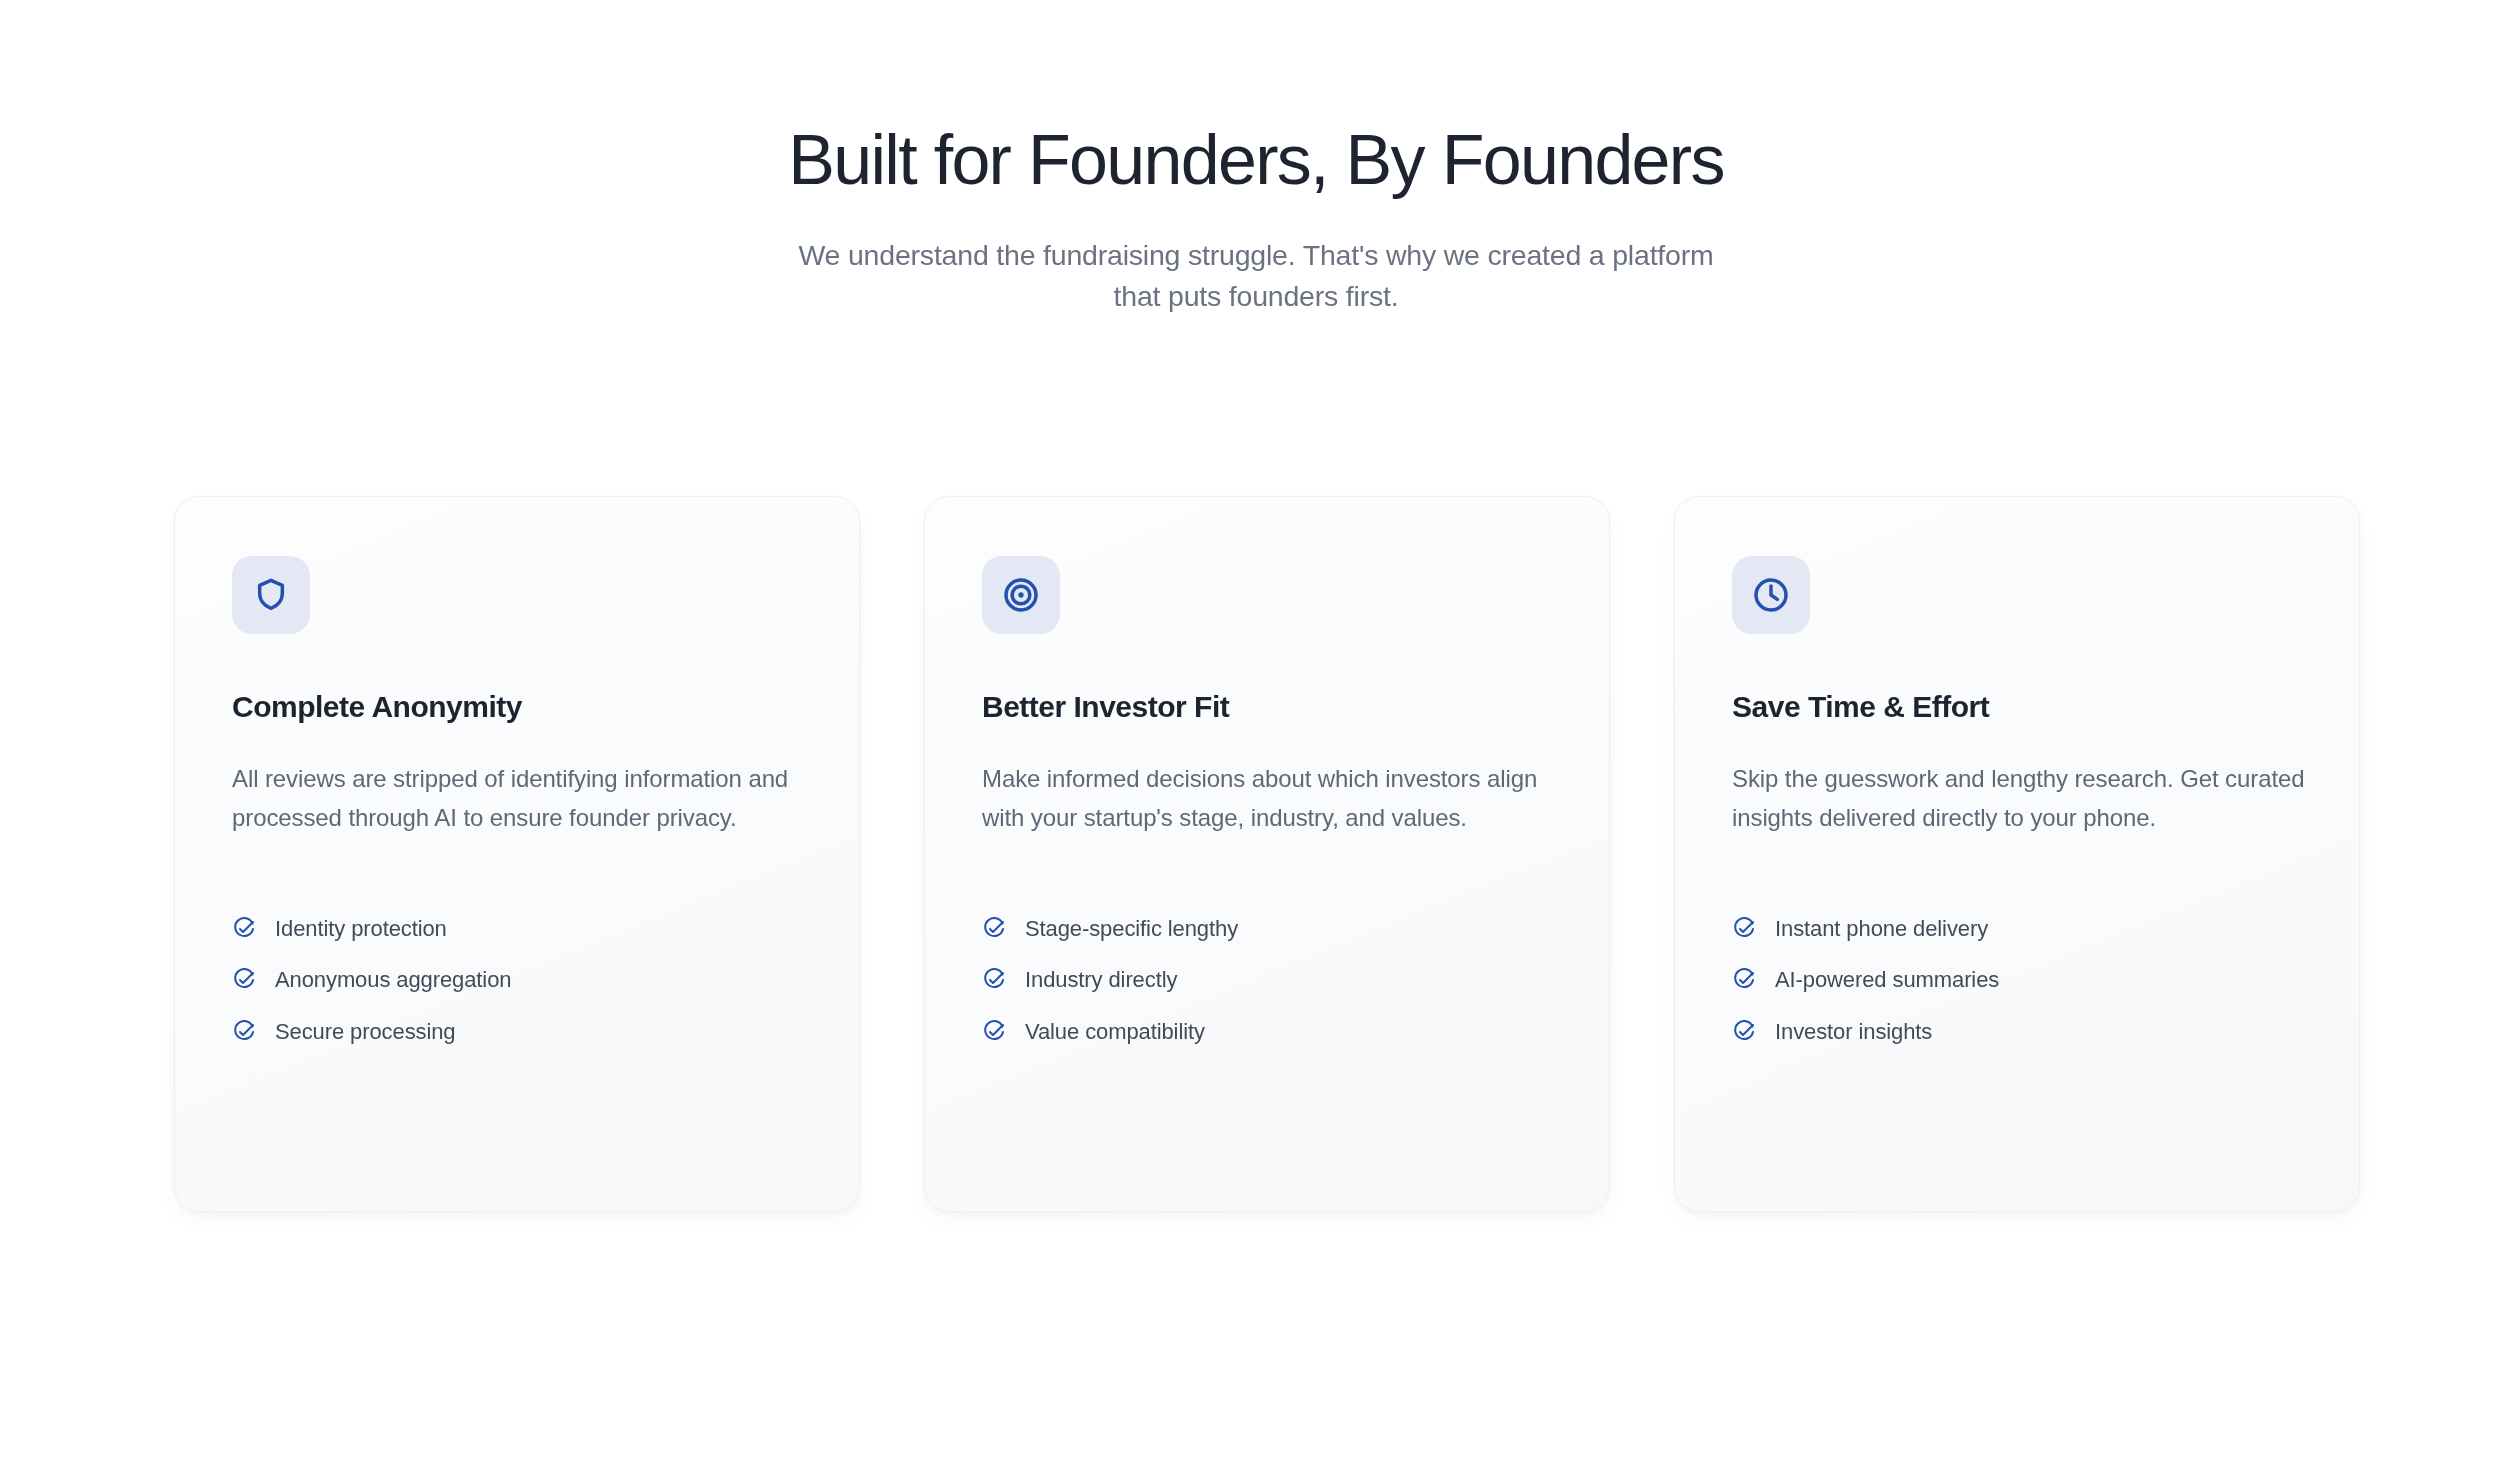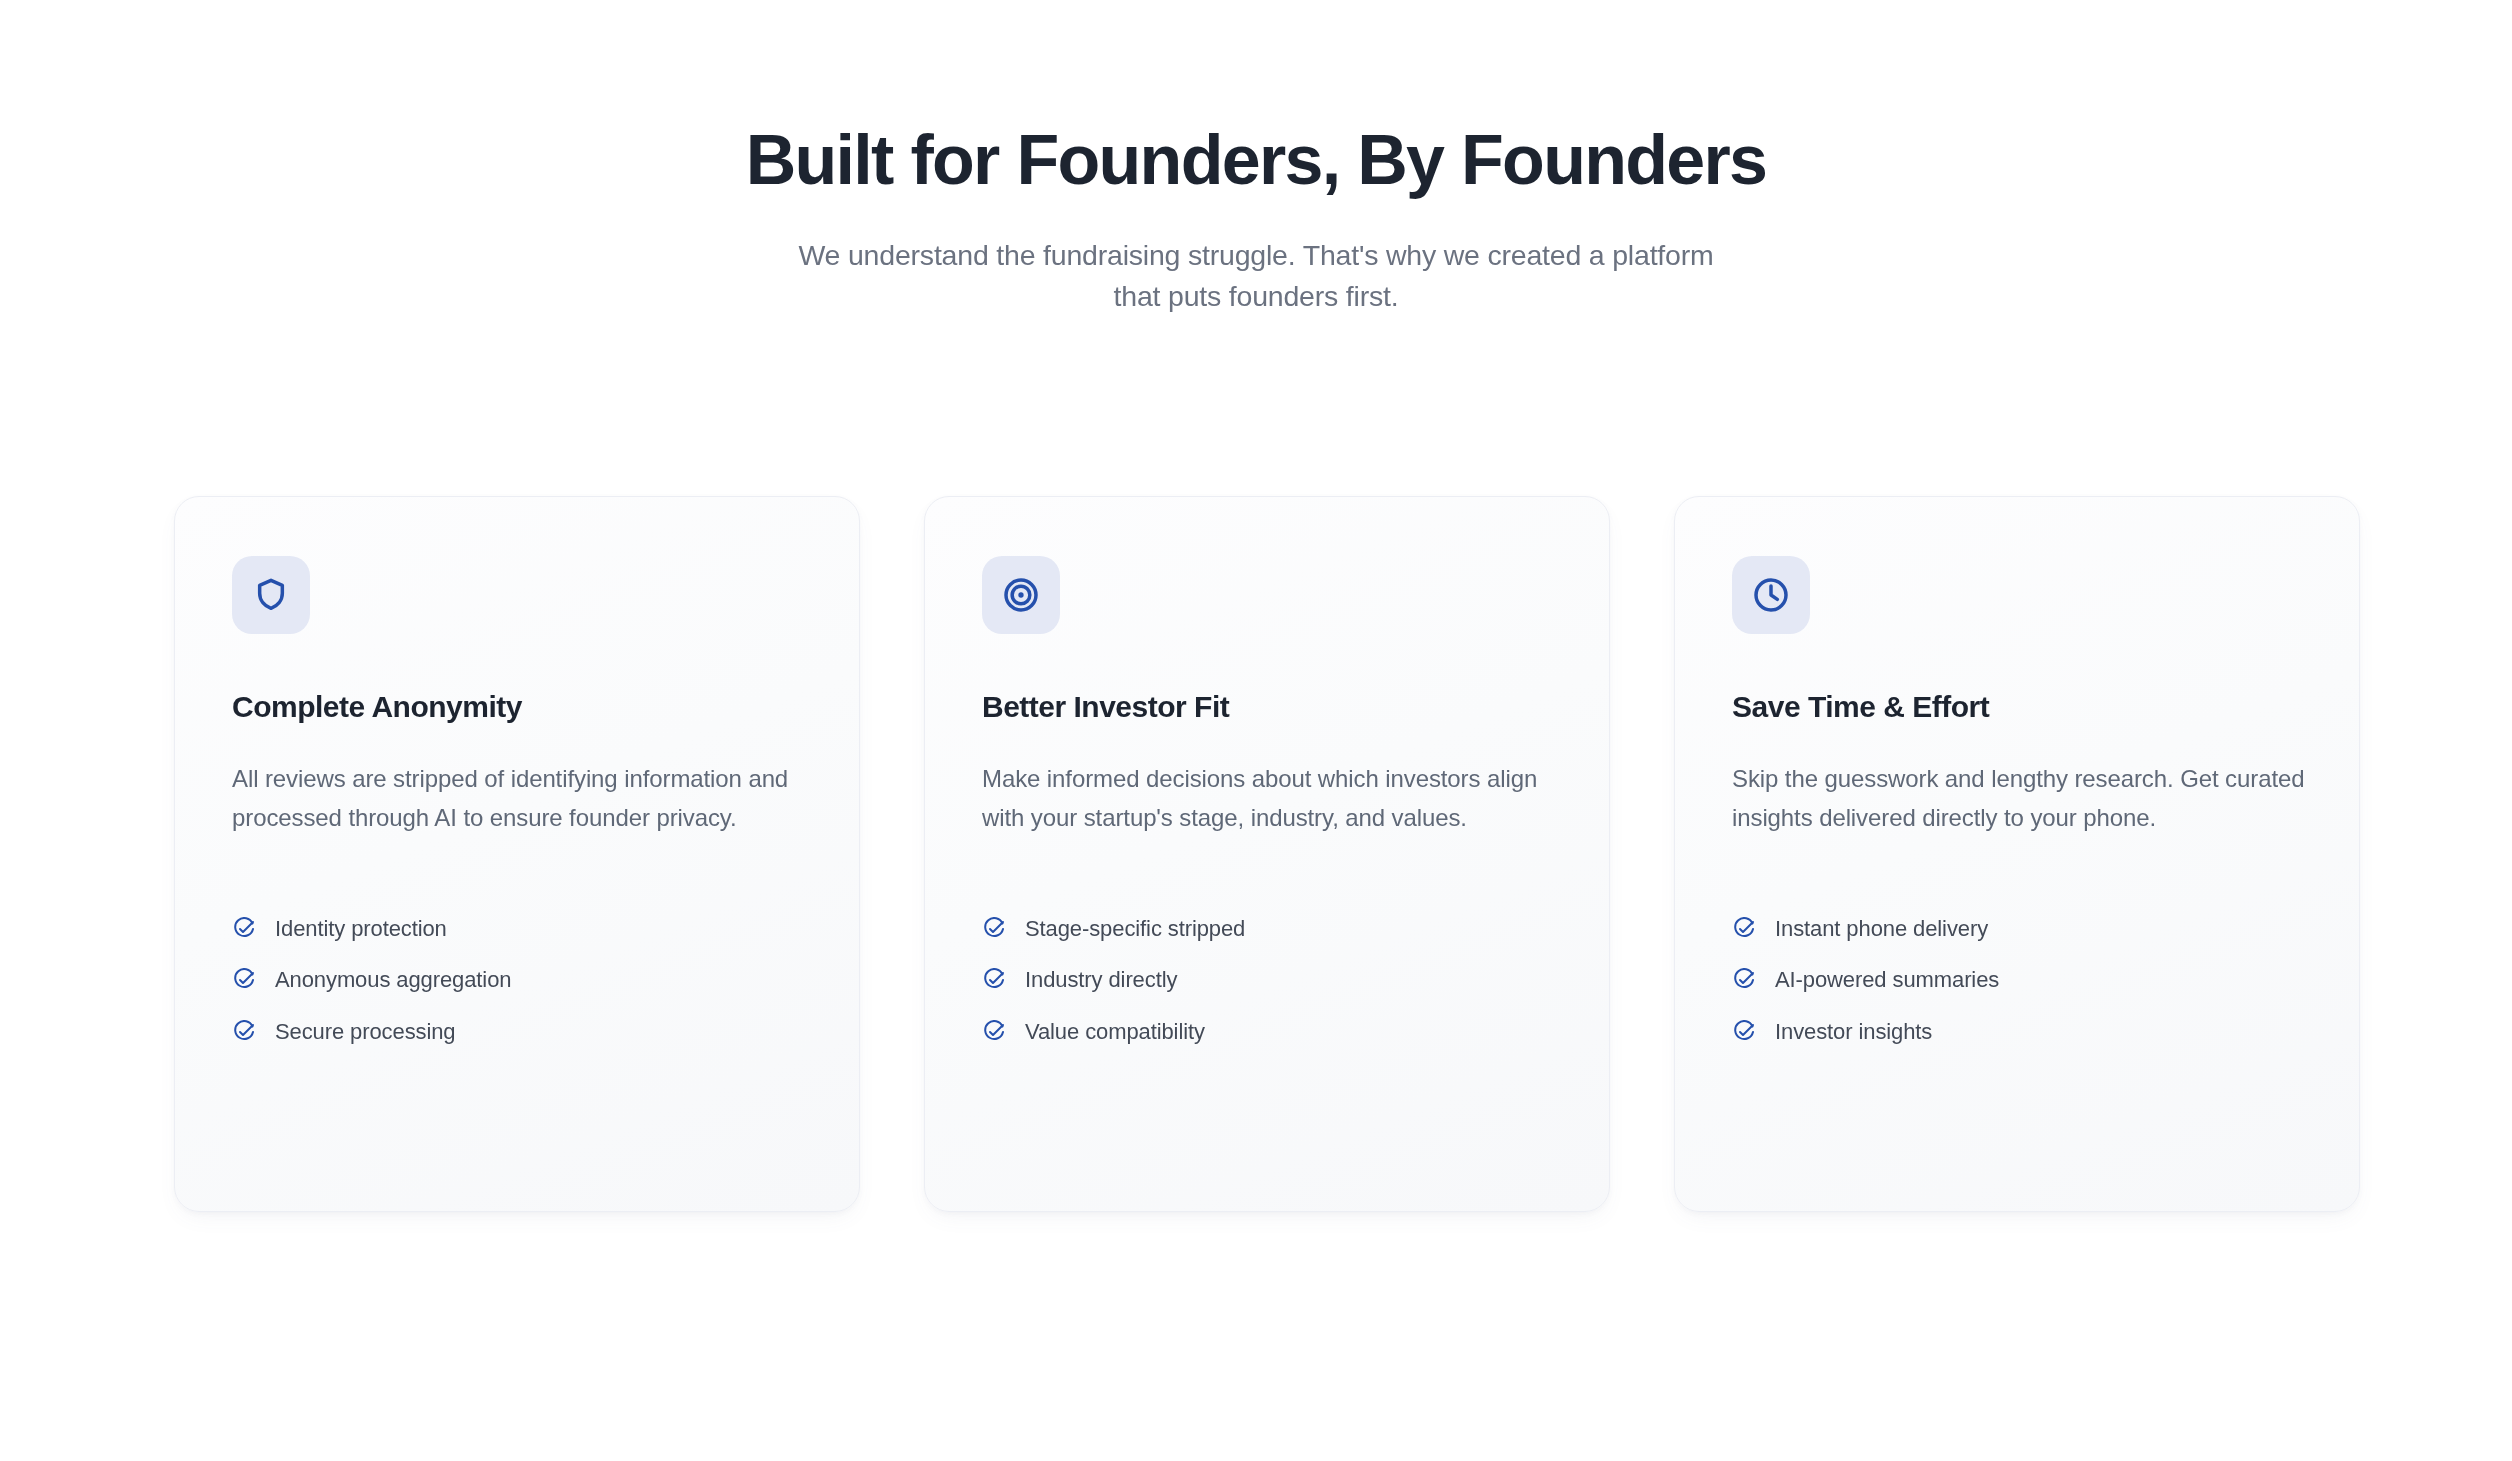--- a/index.html
+++ b/index.html
@@ -24,21 +24,21 @@
   .header {
     position: absolute;
     top: 122px;
     left: 0;
     width: 2512px;
     text-align: center;
   }
 
   .page-title {
     font-size: 70px;
-    font-weight: 700;
+    font-weight: 400;
     letter-spacing: -1.7px;
     color: #1d2430;
     line-height: 1.1;
     font-family: "Liberation Sans", sans-serif;
   }
 
   .page-subtitle {
     margin-top: 36px;
     font-size: 28.5px;
     font-weight: 400;
@@ -191,21 +191,21 @@
         </span>
       </div>
       <h2 class="card-title">Better Investor Fit</h2>
       <p class="card-desc">Make informed decisions about which investors align with your startup's stage, industry, and values.</p>
       <ul class="feature-list">
         <li class="feature-item">
           <svg class="check-icon" viewBox="0 0 24 24" fill="none" stroke="#2550ac" stroke-width="2" stroke-linecap="round" stroke-linejoin="round">
             <path d="M20.5 6.5 A9 9 0 1 0 21 12"></path>
             <polyline points="8,12 11,15 21,5"></polyline>
           </svg>
-          <span class="feature-label">Stage-specific stripped</span>
+          <span class="feature-label">Stage-specific lengthy</span>
         </li>
         <li class="feature-item">
           <svg class="check-icon" viewBox="0 0 24 24" fill="none" stroke="#2550ac" stroke-width="2" stroke-linecap="round" stroke-linejoin="round">
             <path d="M20.5 6.5 A9 9 0 1 0 21 12"></path>
             <polyline points="8,12 11,15 21,5"></polyline>
           </svg>
           <span class="feature-label">Industry directly</span>
         </li>
         <li class="feature-item">
           <svg class="check-icon" viewBox="0 0 24 24" fill="none" stroke="#2550ac" stroke-width="2" stroke-linecap="round" stroke-linejoin="round">

